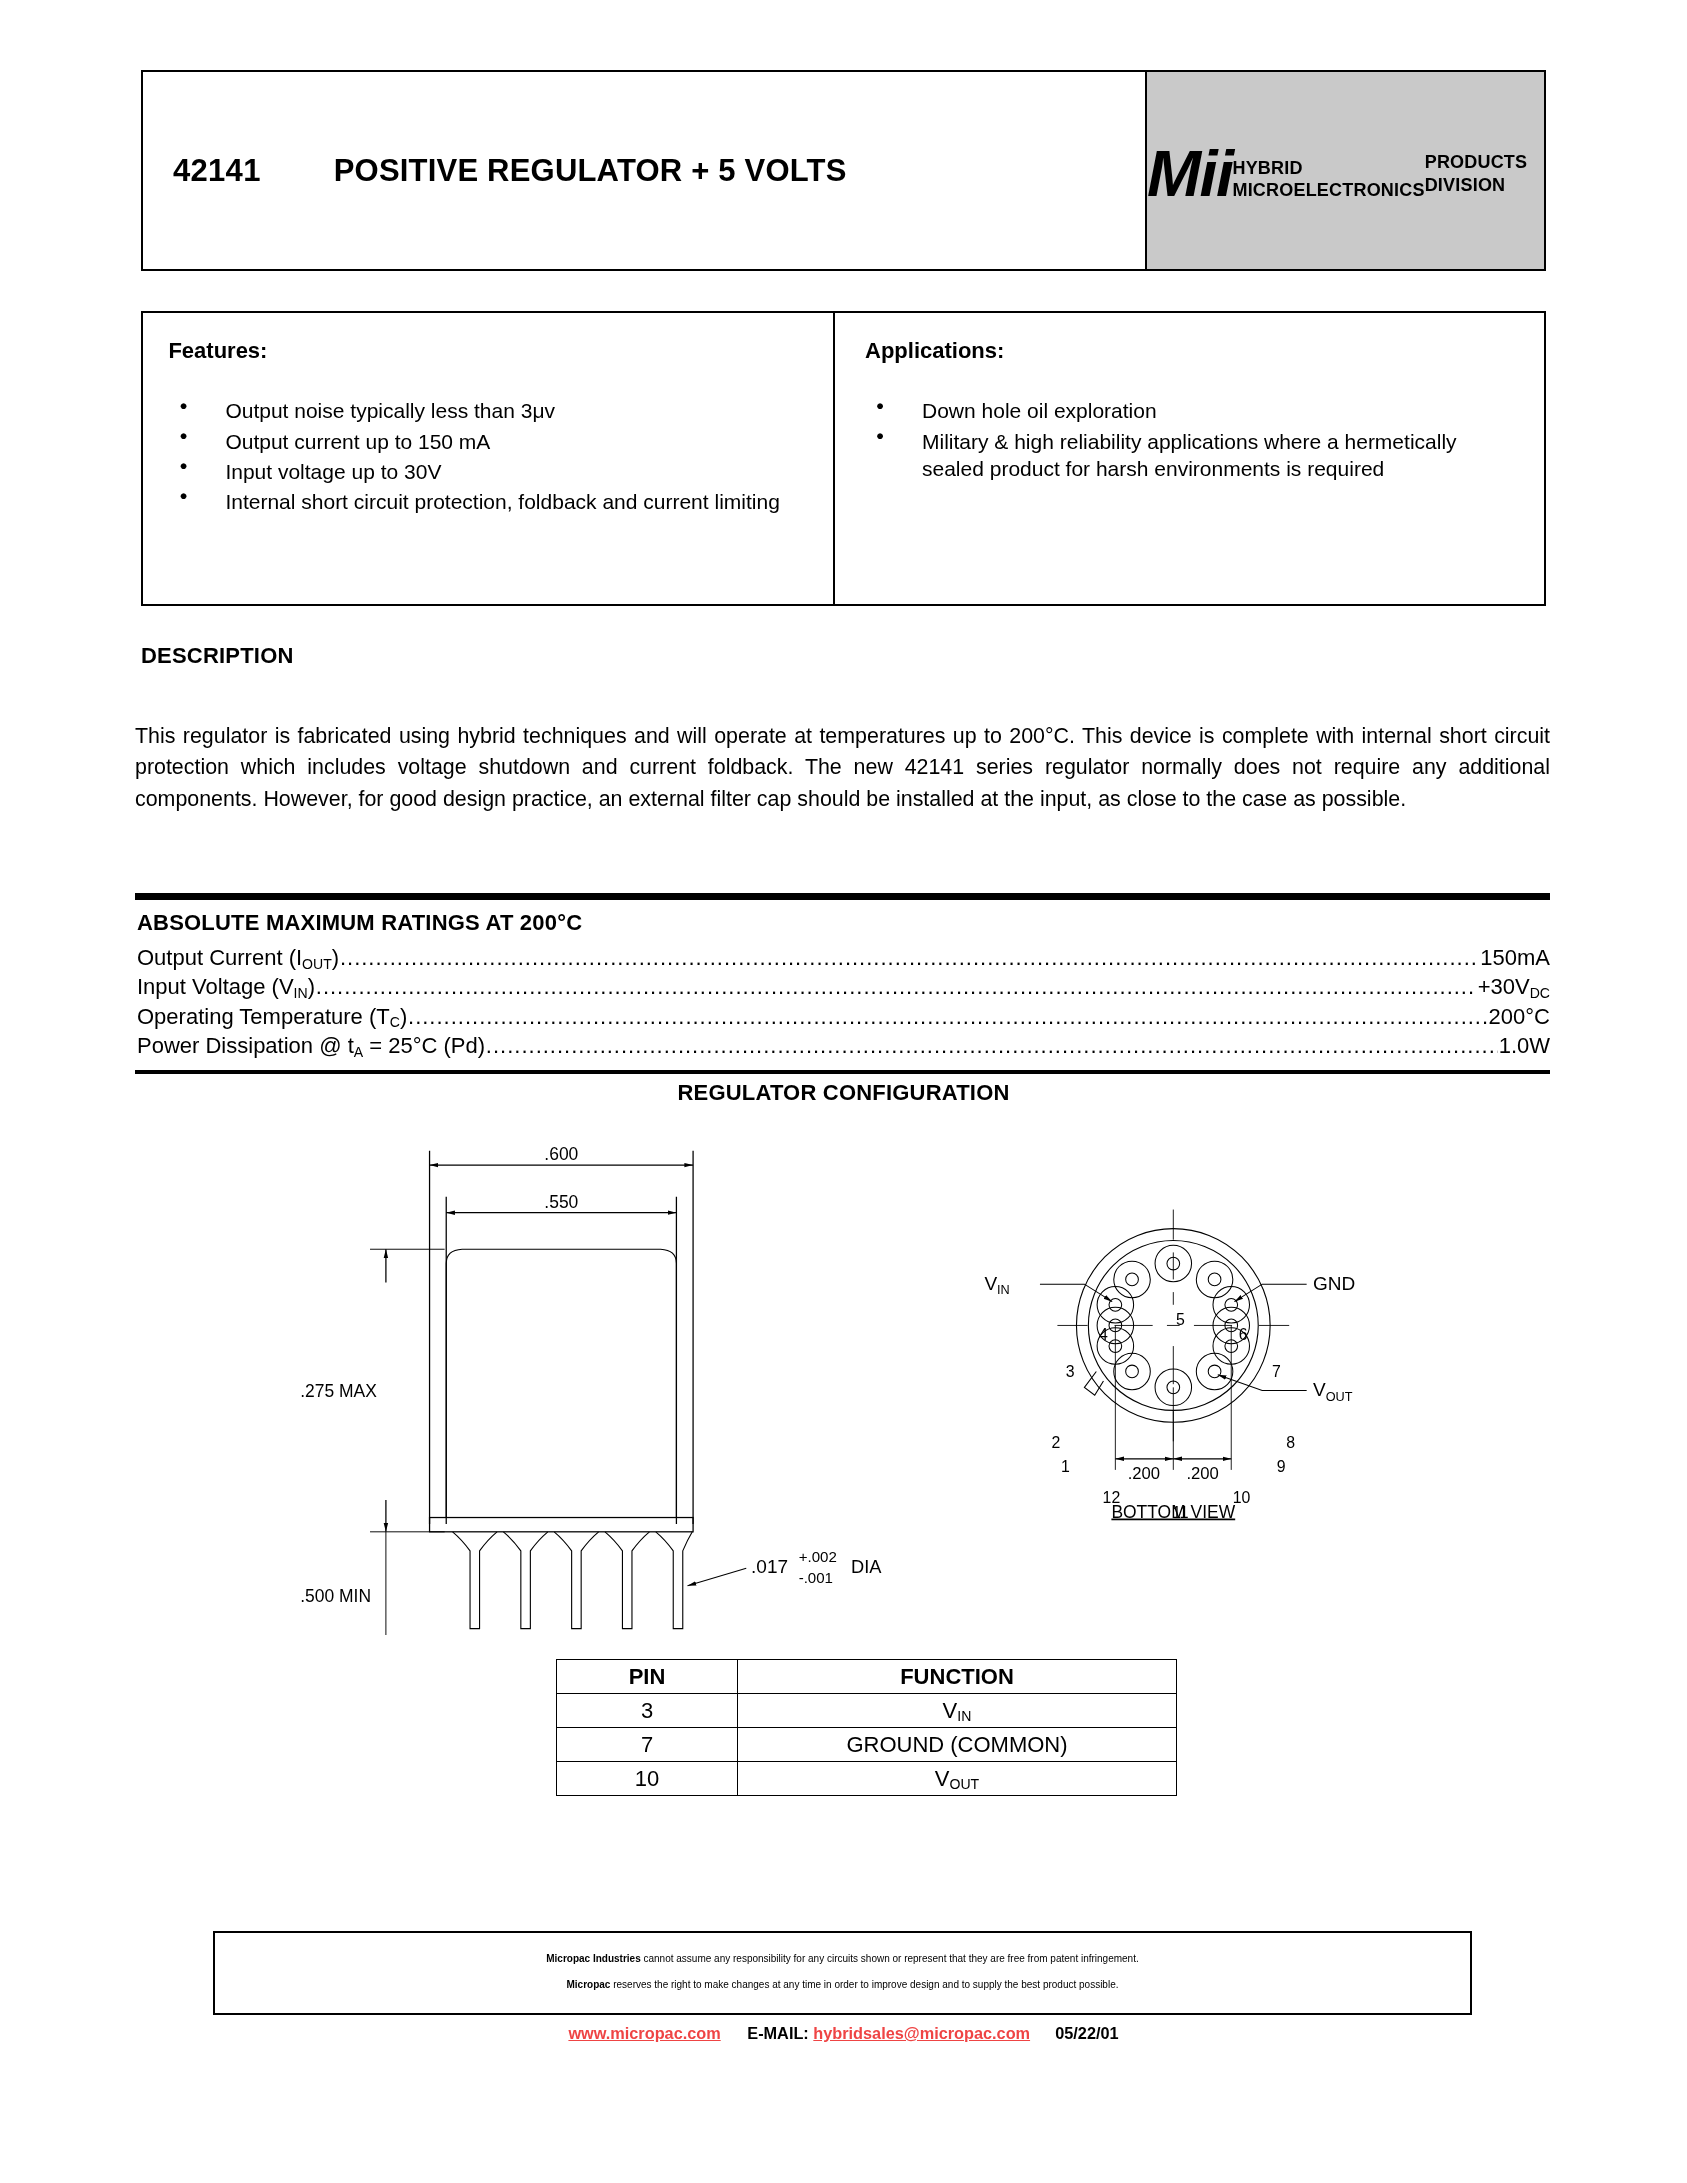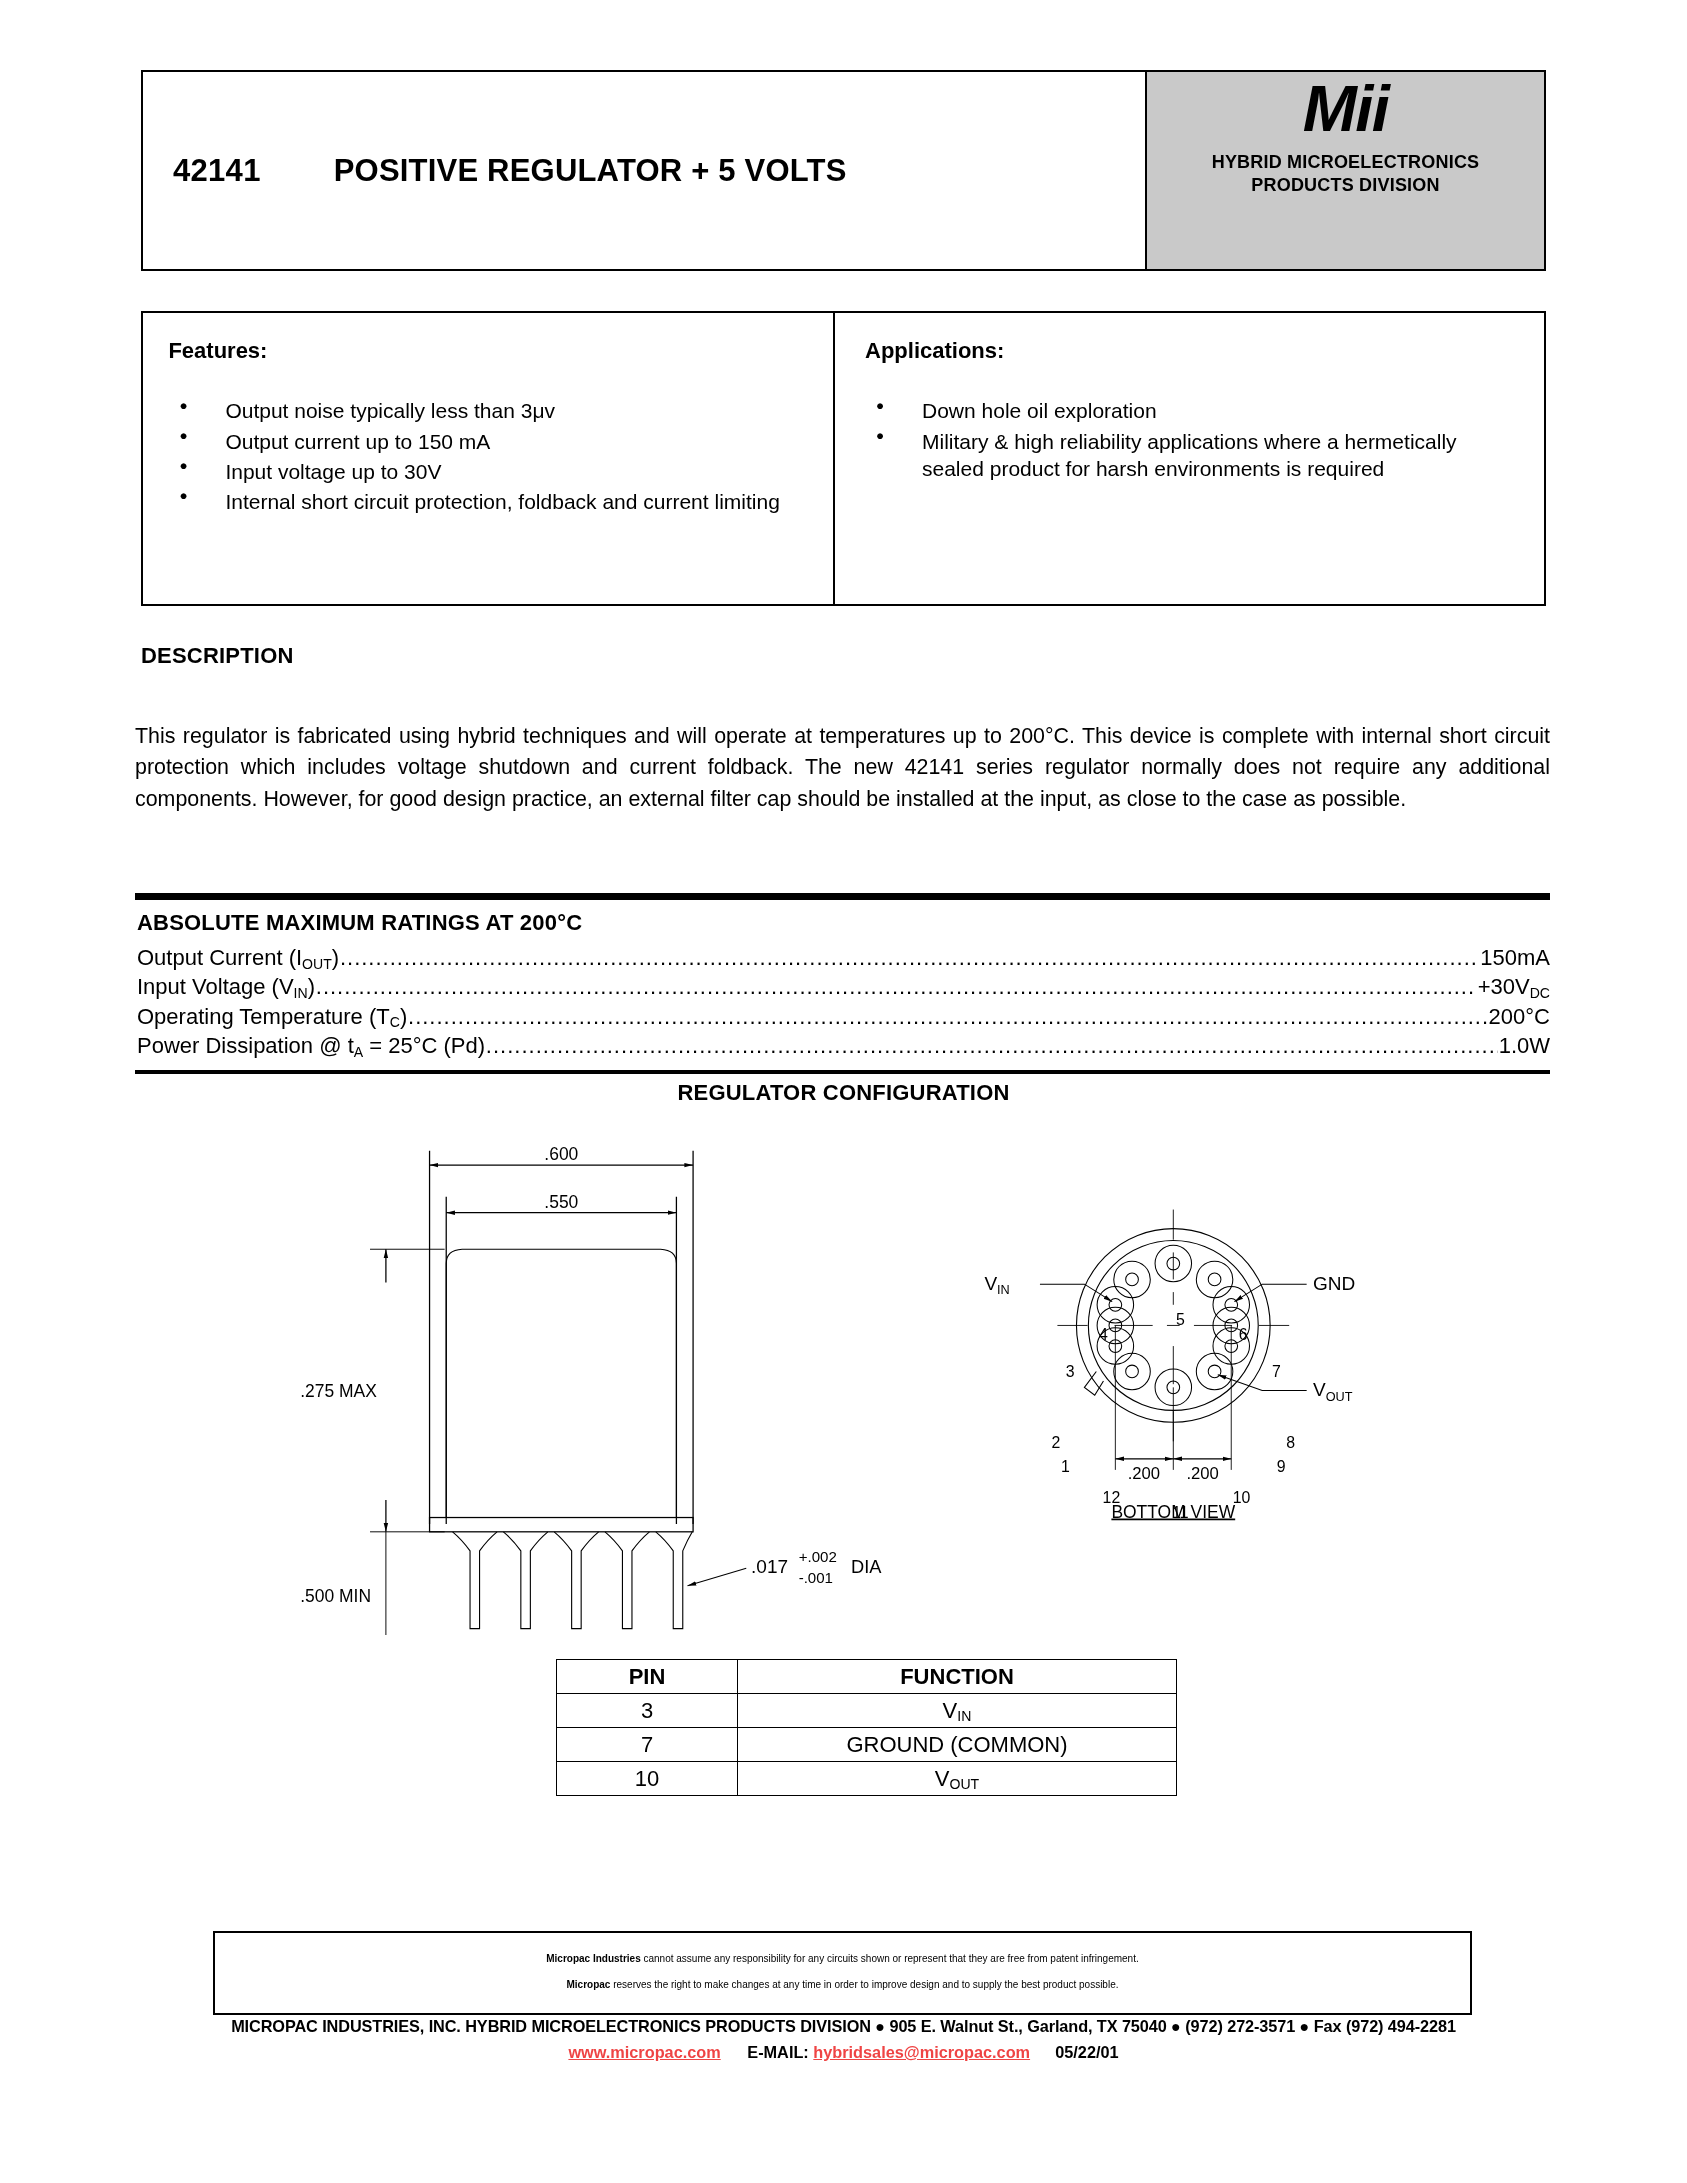--- a/index.html
+++ b/index.html
@@ -50,21 +50,21 @@
     font-weight: bold;
     margin-left: 73px;
     letter-spacing: 0.2px;
   }
   .header-logo-box {
     box-sizing: border-box;
     border: 2.4px solid #000;
     flex: 1;
     background: #c9c9c9;
     display: flex;
-    flex-direction: column;
+    flex-direction: row;
     align-items: center;
     justify-content: flex-start;
     padding-top: 6.4px;
   }
   .logo-mark {
     font-family: "Liberation Sans", sans-serif;
     font-size: 65px;
     font-weight: bold;
     font-style: italic;
     line-height: 0.95;
@@ -524,21 +524,20 @@
     </tr>
   </tbody>
 </table>
 
 <div class="disclaimer">
   <p><b>Micropac Industries</b><span> cannot assume any responsibility for any circuits shown or represent that they are free from patent infringement.</span></p>
   <p><b>Micropac</b><span> reserves the right to make changes at any time in order to improve design and to supply the best product possible.</span></p>
 </div>
 
 <div class="footer">
-  <div class="footer-line1">MICROPAC INDUSTRIES, INC. HYBRID MICROELECTRONICS PRODUCTS DIVISION ● 905 E. Walnut St., Garland, TX  75040 ● (972) 272-3571 ● Fax (972) 494-2281</div>
   <div class="footer-line2">
     <a class="link" href="#">www.micropac.com</a>
     <span class="footer-sep"></span>
     <span>E-MAIL:</span>
     <span> </span>
     <a class="link" href="#">hybridsales@micropac.com</a>
     <span class="footer-date">05/22/01</span>
   </div>
 </div>
 

